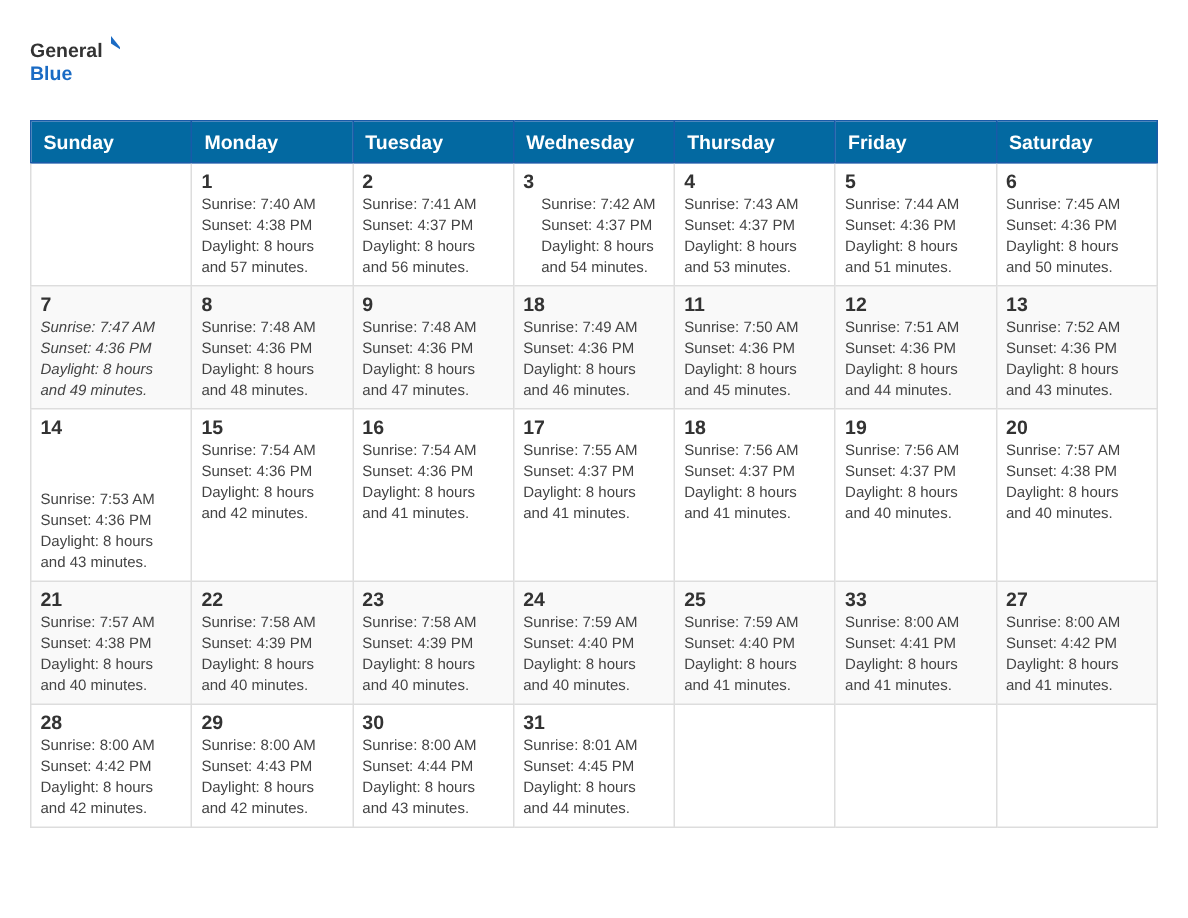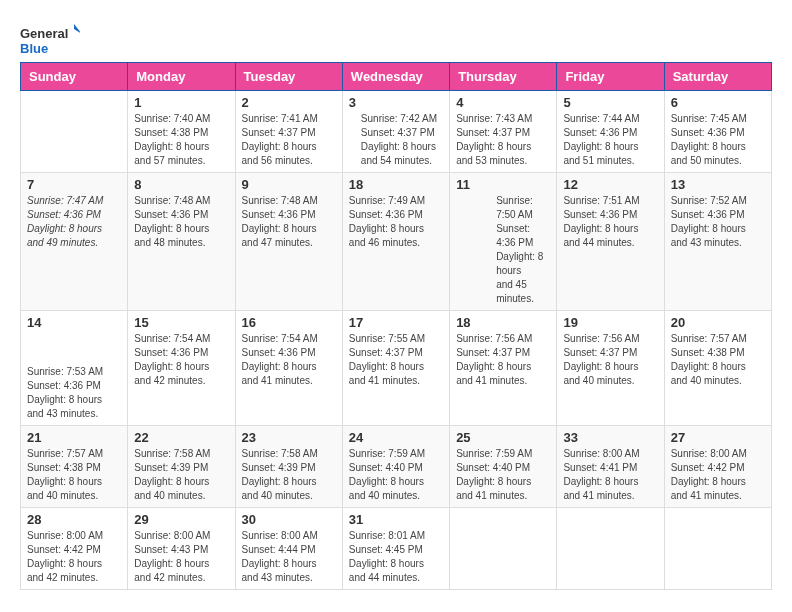--- a/index.html
+++ b/index.html
@@ -7,21 +7,21 @@
       font-family: Arial, sans-serif;
       background: #fff;
       width: 792px;
       min-height: 612px;
       padding: 20px;
     }
     .header {
       display: flex;
       justify-content: space-between;
       align-items: flex-start;
-      margin-bottom: 2px;
+      margin-bottom: 20px;
     }
     .logo {
       display: flex;
       align-items: center;
       font-size: 18px;
       font-weight: bold;
     }
     .title-block { text-align: right; }
     .month-title {
       font-size: 36px;
@@ -32,21 +32,21 @@
     .location {
       font-size: 16px;
       color: #555;
     }
     .calendar {
       width: 100%;
       border-collapse: collapse;
       border: 1px solid #ccc;
     }
     .calendar th {
-      background-color: #ec4899;
+      background-color: #0369a1;
       color: #fff;
       font-size: 13px;
       padding: 6px 8px;
       text-align: left;
       border: 1px solid #1a5aa8;
     }
     .calendar td {
       vertical-align: top;
       border: 1px solid #ddd;
       padding: 4px 6px;
@@ -171,21 +171,21 @@
         </td>
         <td>
           <span class="day-number">18</span>
           <div class="day-info" style="white-space: pre-line;">Sunrise: 7:49 AM
 Sunset: 4:36 PM
 Daylight: 8 hours
 and 46 minutes.</div>
         </td>
         <td>
           <span class="day-number">11</span>
-          <div class="day-info" style="white-space: pre-line; margin-left: 40px;">Sunrise: 7:50 AM
+          <div class="day-info" style="white-space: pre-line;">Sunrise: 7:50 AM
 Sunset: 4:36 PM
 Daylight: 8 hours
 and 45 minutes.</div>
         </td>
         <td>
           <span class="day-number">12</span>
           <div class="day-info" style="white-space: pre-line;">Sunrise: 7:51 AM
 Sunset: 4:36 PM
 Daylight: 8 hours
 and 44 minutes.</div>

